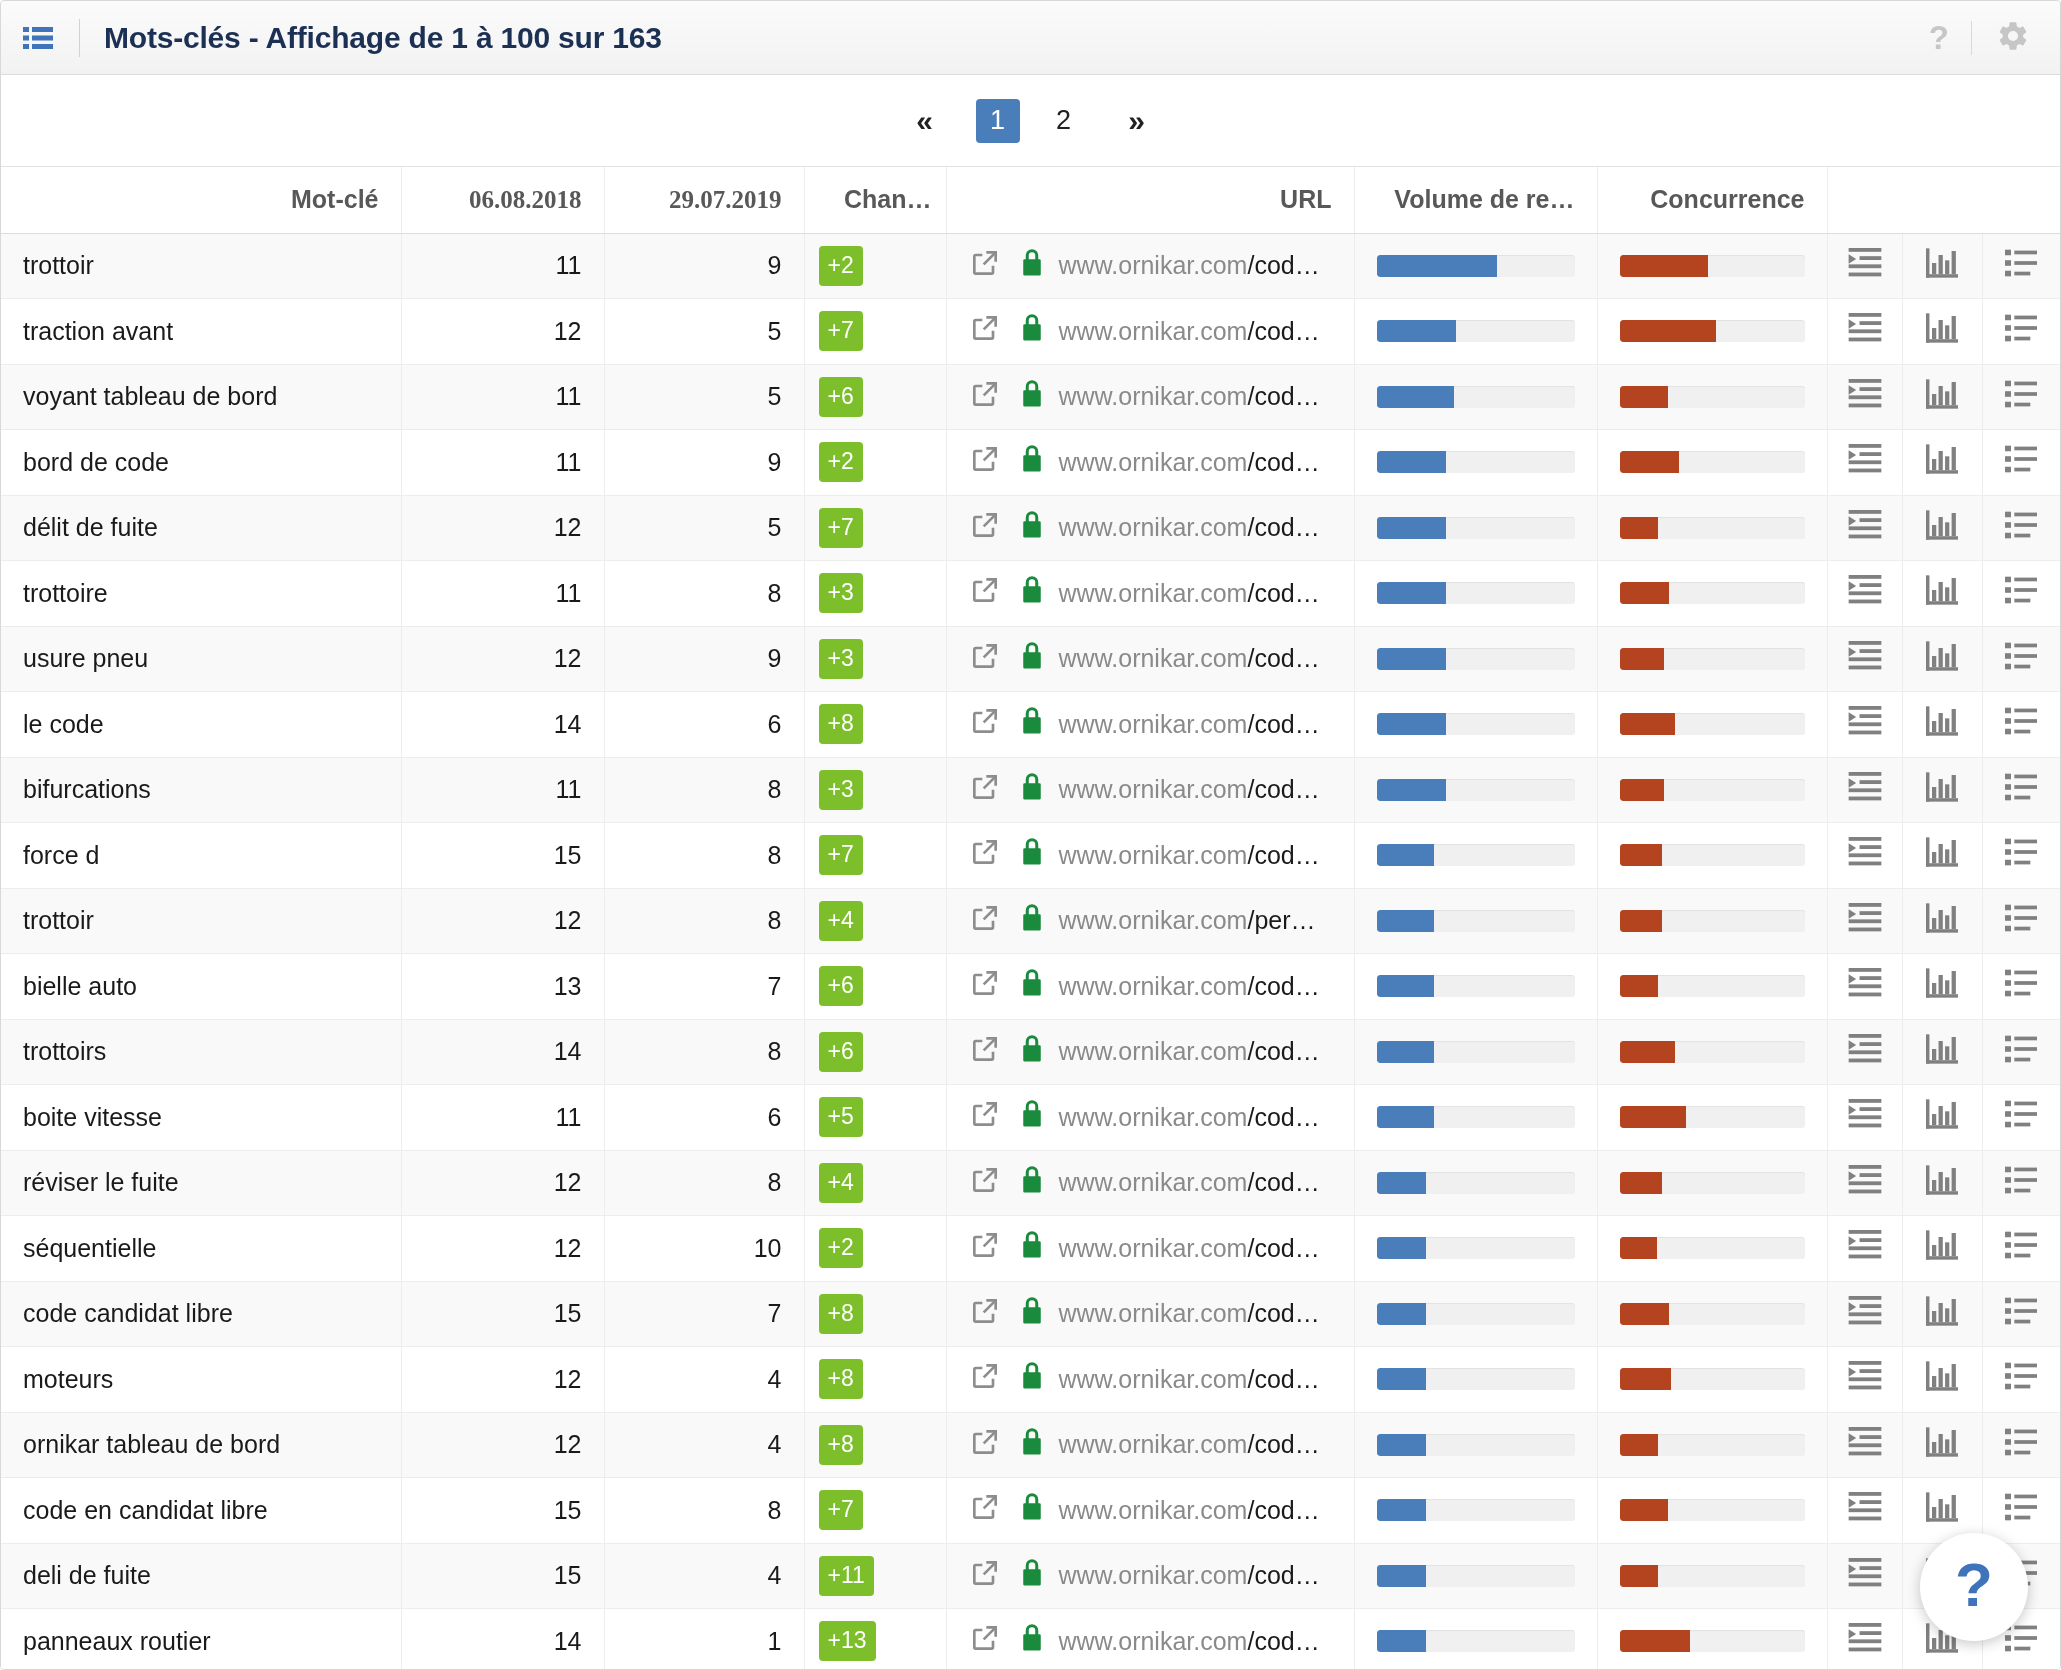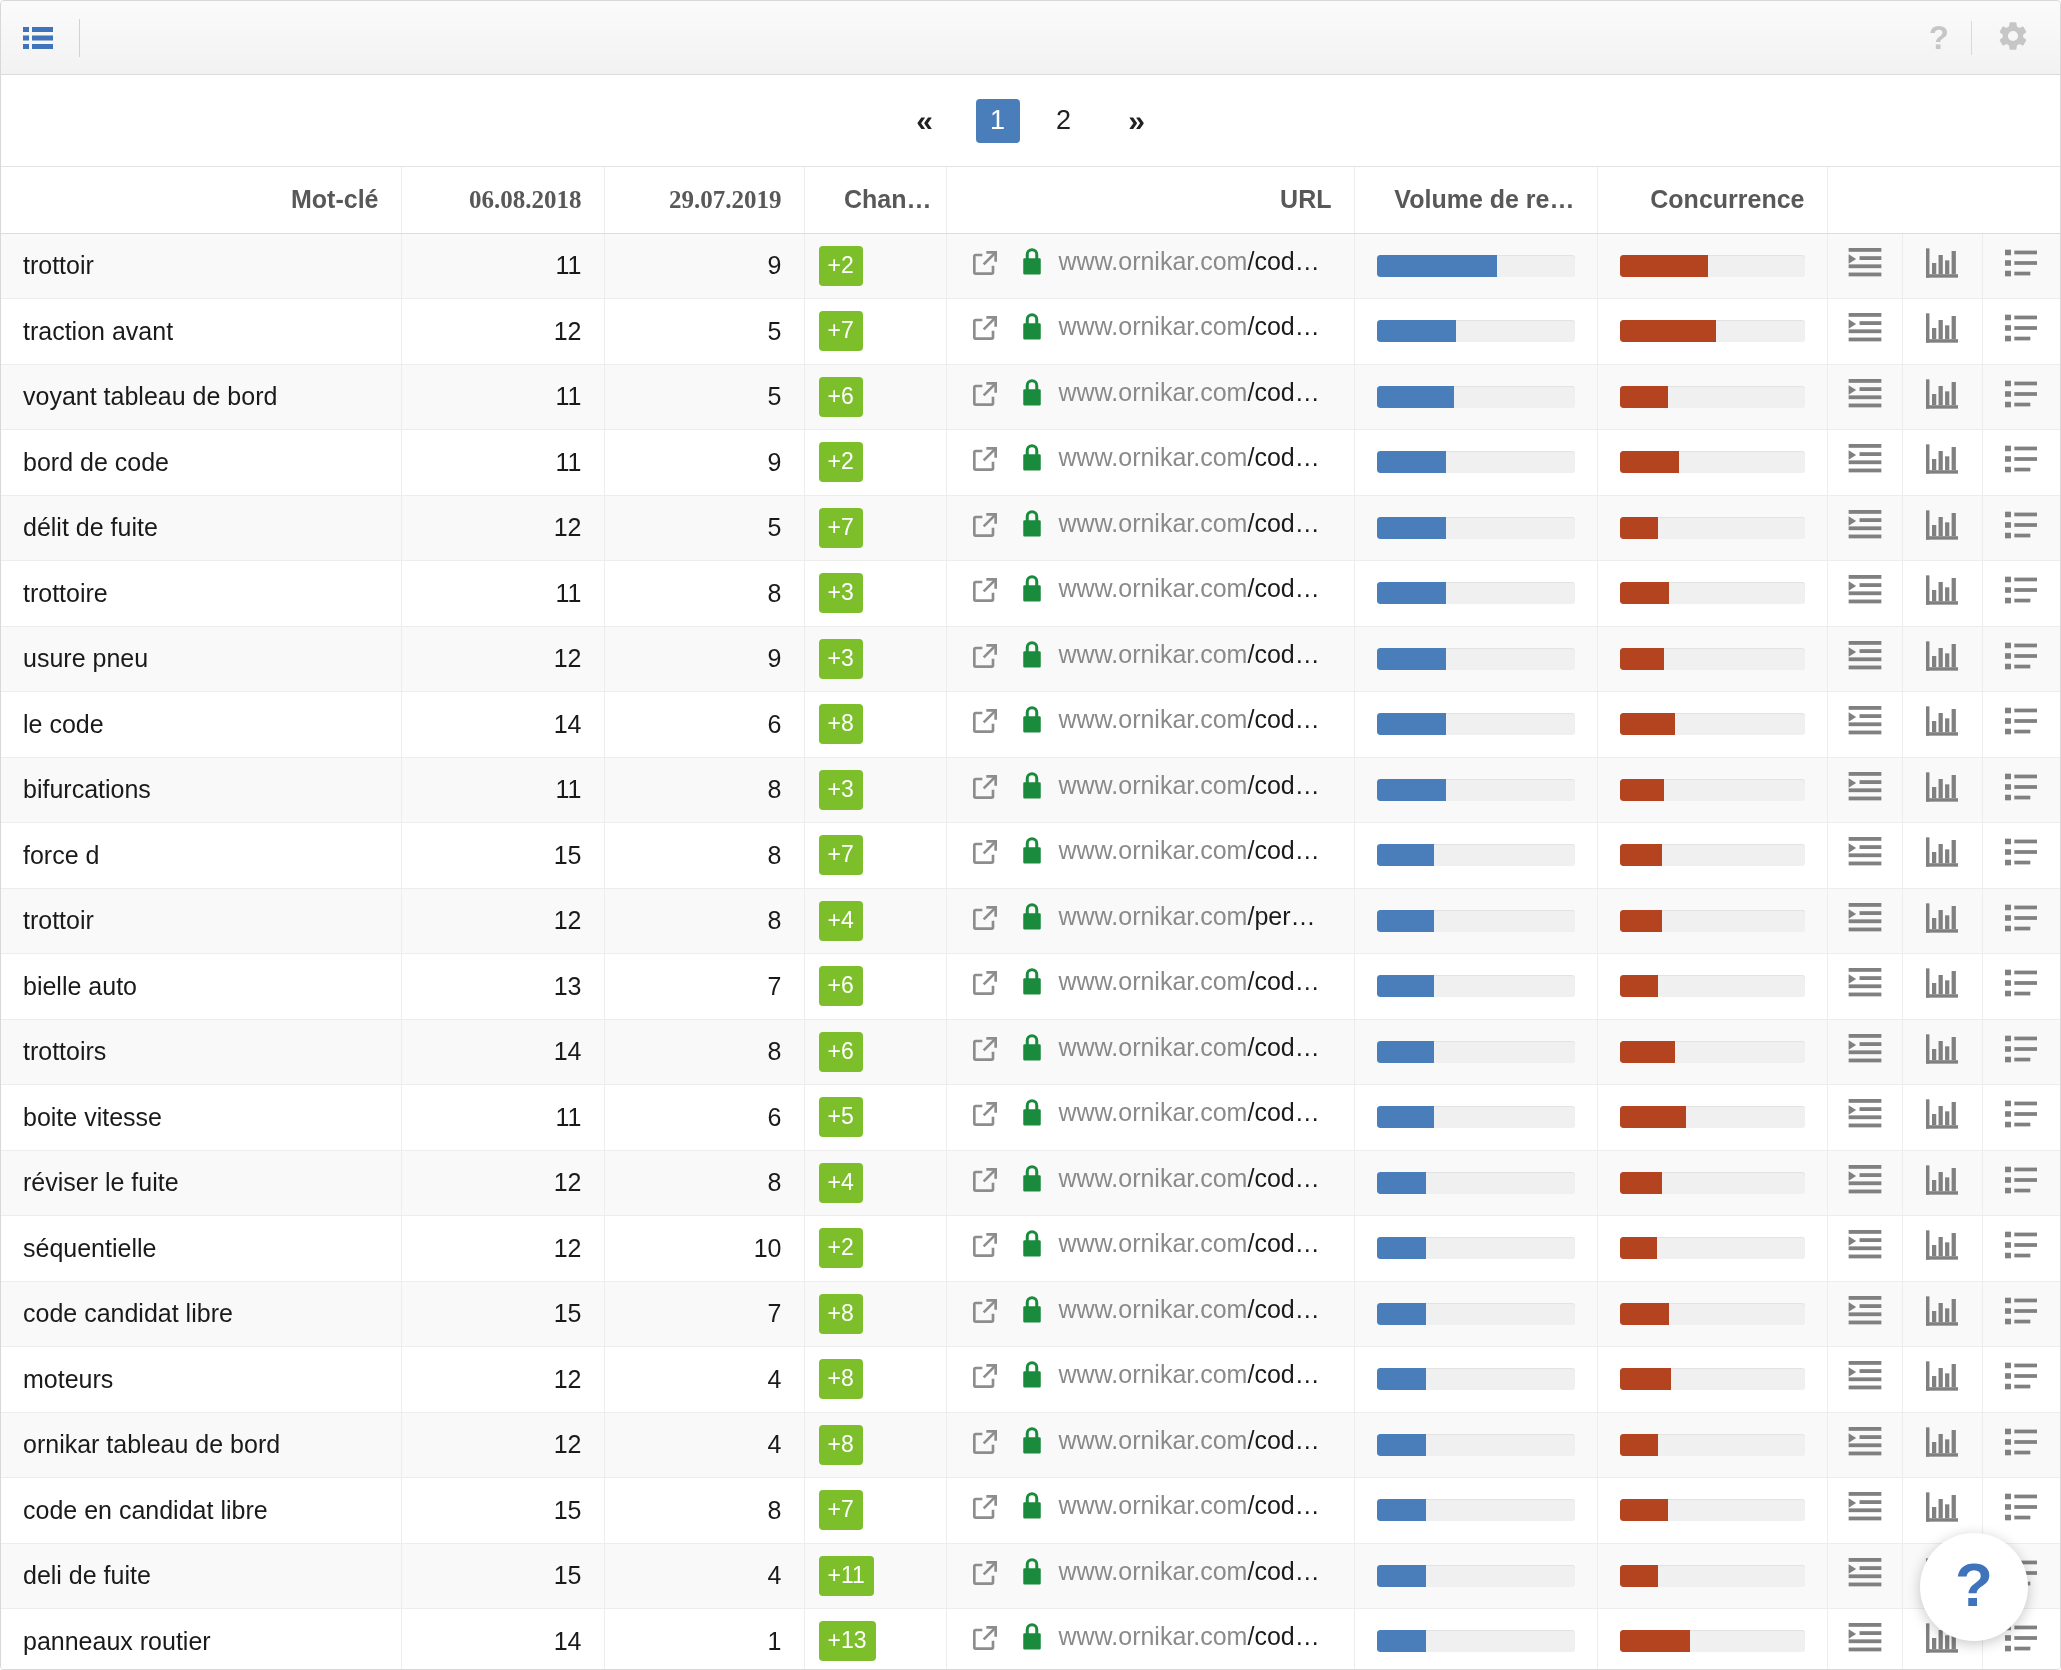--- a/index.html
+++ b/index.html
@@ -143,21 +143,21 @@
     color: #fff;
     font-size: 23px;
     line-height: 1;
     padding: 8px 9px 9px 9px;
     border-radius: 4px;
     min-width: 38px;
     text-align: center;
   }
 
   
-  .urlcell { display: flex; gap: 0; }
+  .urlcell { display: flex; align-items: center; gap: 0; }
   .ext-icon { flex: 0 0 auto; margin-right: 18px; }
   .lock-icon { flex: 0 0 auto; margin-right: 14px; }
   .url-host { color: #8a8a8a; font-size: 25px; }
   .url-path { color: #1a1a1a; font-size: 25px; }
 
   
   .bartrack {
     height: 22px;
     background: #f0f0f0;
     border-radius: 3px;
@@ -208,20 +208,21 @@
         <svg width="30" height="24" viewBox="0 0 30 24">
           <rect x="0" y="1" width="6" height="5" fill="#3f73ba"></rect>
           <rect x="9" y="1" width="21" height="5" fill="#3f73ba"></rect>
           <rect x="0" y="9.5" width="6" height="5" fill="#3f73ba"></rect>
           <rect x="9" y="9.5" width="21" height="5" fill="#3f73ba"></rect>
           <rect x="0" y="18" width="6" height="5" fill="#3f73ba"></rect>
           <rect x="9" y="18" width="21" height="5" fill="#3f73ba"></rect>
         </svg>
       </span>
       <span class="tb-divider"></span>
+      <span class="tb-title">Mots-clés - Affichage de 1 à 100 sur 163</span>
     </div>
     <div class="tb-right">
       <span class="help-q">?</span>
       <span class="tb-divider2"></span>
       <span class="gear-icon">
         <svg width="34" height="34" viewBox="0 0 24 24" fill="#c6c6c6">
           <path d="M19.14 12.94a7.07 7.07 0 0 0 .06-.94 7.07 7.07 0 0 0-.06-.94l2.03-1.58a.5.5 0 0 0 .12-.62l-1.92-3.32a.5.5 0 0 0-.6-.22l-2.39.96a7.1 7.1 0 0 0-1.62-.94l-.36-2.54a.5.5 0 0 0-.5-.42h-3.84a.5.5 0 0 0-.5.42l-.36 2.54c-.59.24-1.13.56-1.62.94l-2.39-.96a.5.5 0 0 0-.6.22L2.67 8.86a.5.5 0 0 0 .12.62l2.03 1.58a7.3 7.3 0 0 0 0 1.88l-2.03 1.58a.5.5 0 0 0-.12.62l1.92 3.32c.12.22.38.3.6.22l2.39-.96c.5.38 1.03.7 1.62.94l.36 2.54c.04.24.25.42.5.42h3.84c.25 0 .46-.18.5-.42l.36-2.54c.59-.24 1.13-.56 1.62-.94l2.39.96c.22.08.48 0 .6-.22l1.92-3.32a.5.5 0 0 0-.12-.62l-2.03-1.58zM12 15.6A3.6 3.6 0 1 1 12 8.4a3.6 3.6 0 0 1 0 7.2z"></path>
         </svg>
       </span>
     </div>

